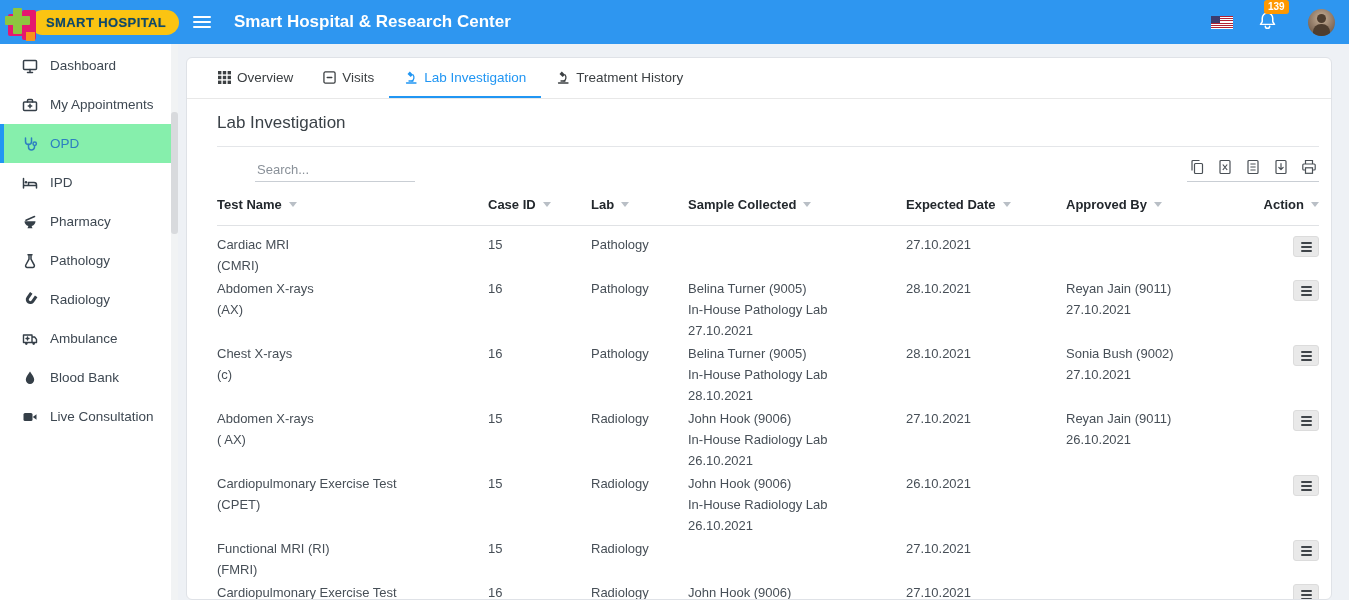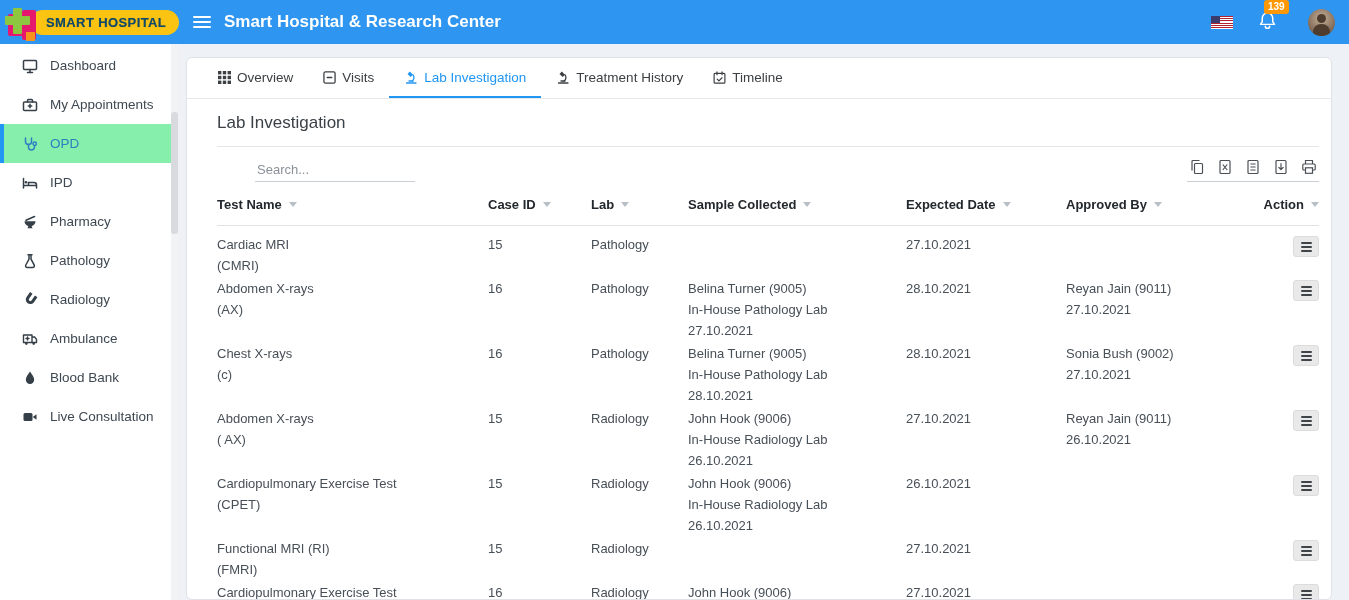--- a/index.html
+++ b/index.html
@@ -15,21 +15,21 @@
   .lm-pink2 { position:absolute; left:6px; top:10px; width:18px; height:22px; background:var(--logo-pink,#e5186e); border-radius:2px; }
   .lm-green-v { position:absolute; left:11px; top:4px; width:9px; height:26px; background:var(--logo-green,#8dc63f); border-radius:1px; }
   .lm-green-h { position:absolute; left:3px; top:12px; width:25px; height:9px; background:var(--logo-green,#8dc63f); border-radius:1px; }
   .lm-orange { position:absolute; left:24px; top:28px; width:9px; height:9px; background:#f7941d; }
   .logo-pill { margin-left:30px; background:var(--logo-yellow,#fbc412); color:#0c4a6e;
     font-weight:800; font-size:13px; letter-spacing:.4px; padding:5px 13px 5px 16px;
     border-radius:14px; white-space:nowrap; z-index:1;
     text-shadow:0 0 1px #00000055; }
   .hamburger { margin-left:15px; width:18px; cursor:pointer; }
   .hamburger .hb { height:2px; background:#fff; margin:3px 0; border-radius:1px; }
-  .topbar-title { color:#fff; font-weight:bold; font-size:17px; margin-left:13px; }
+  .topbar-title { color:#fff; font-weight:bold; font-size:17px; margin-left:23px; }
   .topbar-right { margin-left:auto; display:flex; align-items:center; gap:24px; padding-right:14px; }
   .flag { width:22px; height:13px; position:relative; cursor:pointer;
     background:repeating-linear-gradient(to bottom,#b22234 0 1.1px,#ffffff 1.1px 2.2px); }
   .flag::before { content:""; position:absolute; left:0; top:0; width:9px; height:7px; background:#3c3b6e; }
   .bell-wrap { position:relative; cursor:pointer; margin-right:6px; }
   .badge { position:absolute; top:-9px; left:7px; background:var(--badge,#ff9800); color:#fff;
     font-size:10px; font-weight:bold; padding:1px 4px; border-radius:3px; line-height:12px; }
   .avatar { width:27px; height:27px; border-radius:50%; cursor:pointer; position:relative; overflow:hidden;
     background:radial-gradient(circle at 50% 35%, #c9b299 0%, #8d7663 55%, #5d4a3a 100%); }
   .avatar::before { content:""; position:absolute; left:9px; top:5px; width:9px; height:9px; border-radius:50%; background:#4e3d2f; }
@@ -228,27 +228,20 @@
           </svg>
         <span>Lab Investigation</span>
       </div>
       <div class="tab">
         <svg width="14" height="14" viewBox="0 0 14 14" fill="none" stroke="currentColor" stroke-width="1.3" stroke-linecap="round">
           <path d="M2.5 13h9.5M5 11h4"></path>
             <path d="M5.8 1.6l3.2 3.2-2.3 2.3-3.2-3.2z" fill="currentColor" stroke="none"></path>
             <path d="M9 4.8a4.2 4.2 0 0 1-1 6.2"></path>
           </svg>
         <span>Treatment History</span>
-      </div>
-      <div class="tab">
-        <svg width="13" height="13" viewBox="0 0 14 14" fill="none" stroke="currentColor" stroke-width="1.3" stroke-linecap="round" stroke-linejoin="round">
-          <rect x="1.2" y="2.5" width="11.6" height="10.5" rx="1"></rect>
-            <path d="M4.3 1v3M9.7 1v3M4.5 8.7l1.9 1.9 3.3-3.3"></path>
-          </svg>
-        <span>Timeline</span>
       </div>
     </div>
 
     <div class="content">
       <div class="page-title-block">
         <div class="page-title">Lab Investigation</div>
       </div>
 
       <div class="toolbar-row">
         <input class="search-input" type="text" placeholder="Search..." style="">

